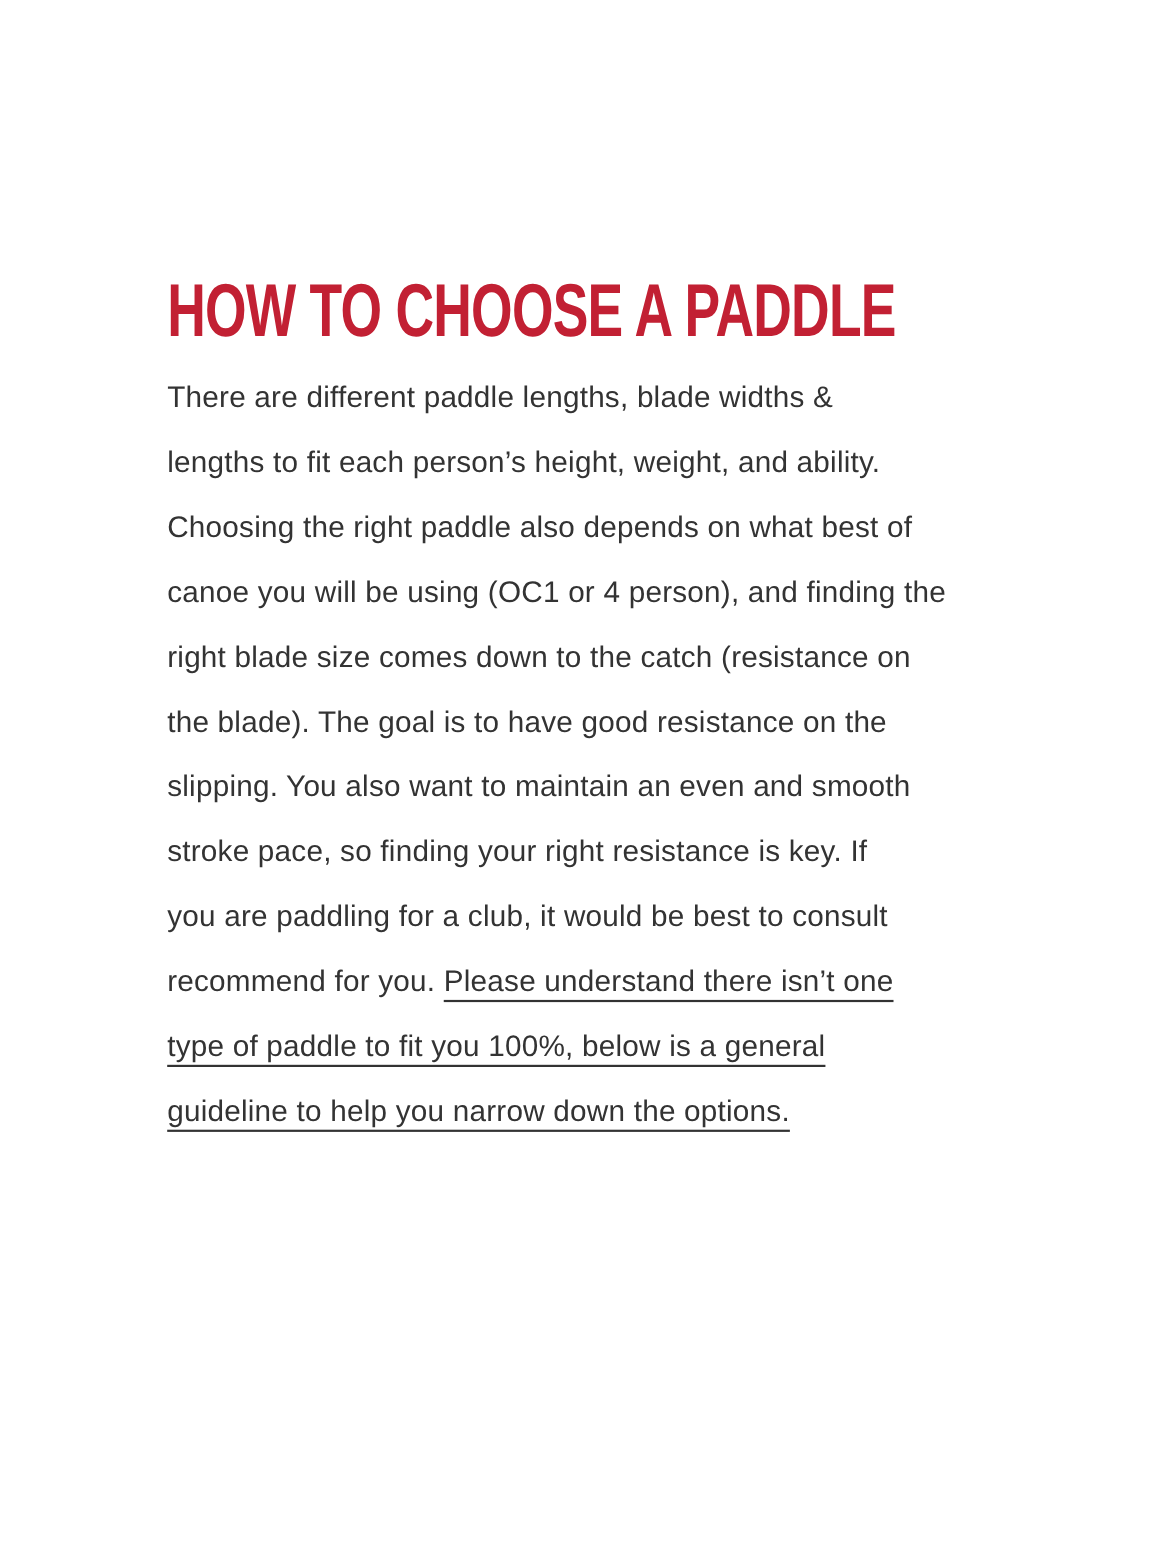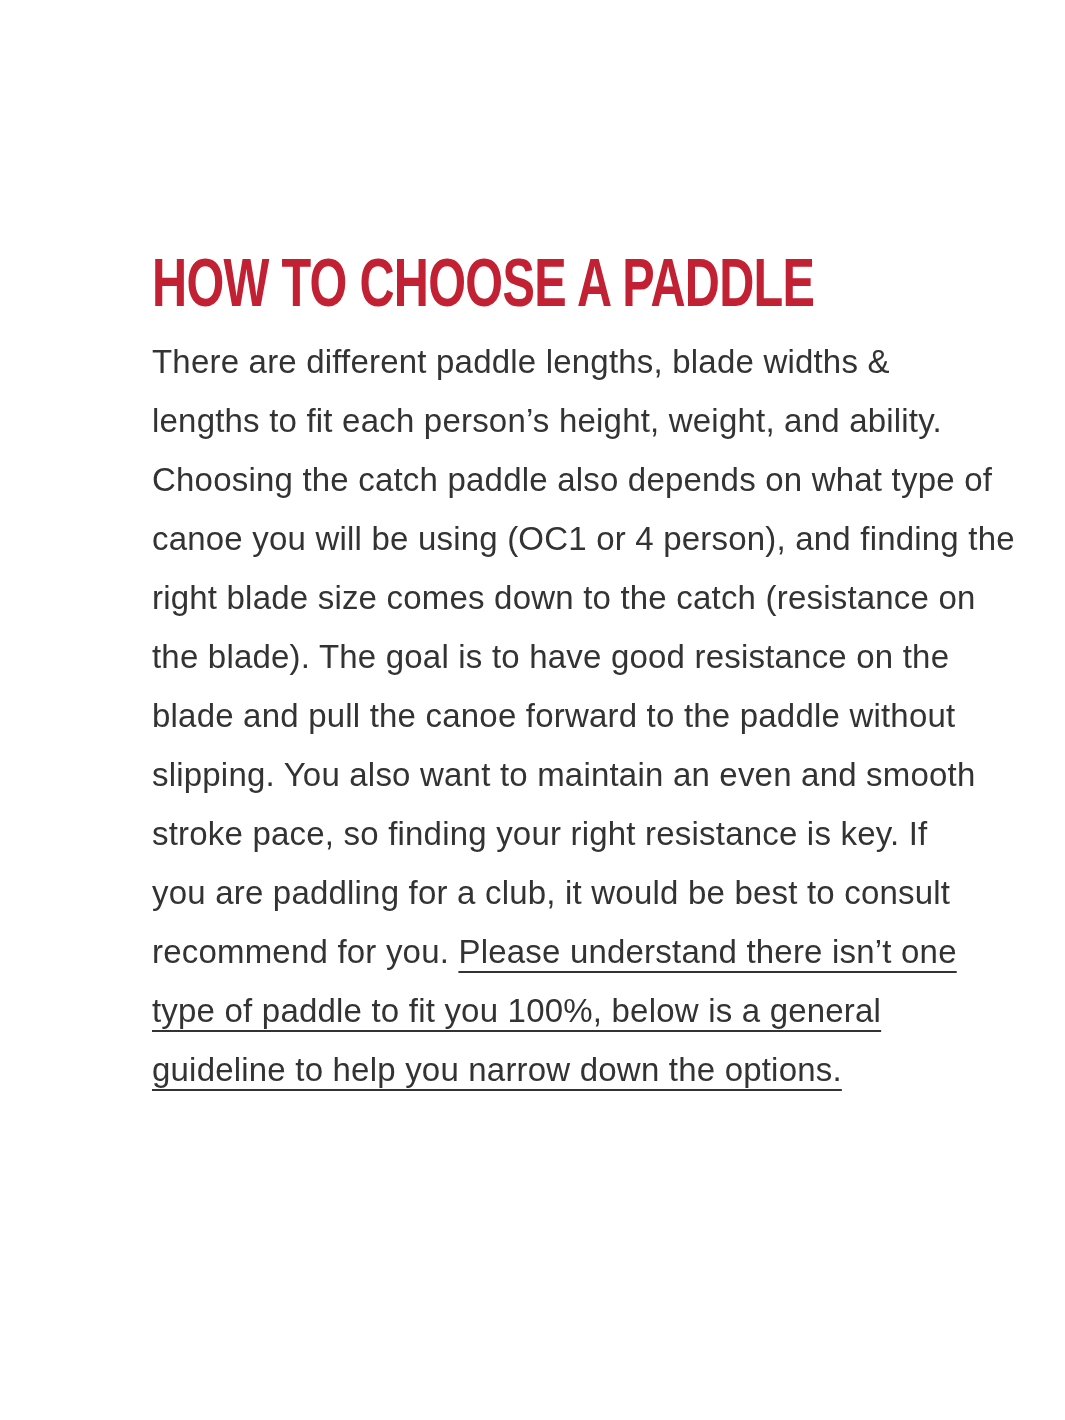--- a/index.html
+++ b/index.html
@@ -31,21 +31,21 @@
     white-space: nowrap;
     display: inline-block;
     transform: scaleX(0.715);
     transform-origin: left top;
   }
   .paragraph {
     position: absolute;
     left: 152px;
     top: 332px;
     width: 790px;
-    font-size: 33px;
+    font-size: 27px;
     line-height: 59px;
     color: var(--text);
     letter-spacing: 0.2px;
   }
   .para-line {
     white-space: pre;
   }
   .line-underline {
     text-decoration: underline;
     text-decoration-thickness: 2px;
@@ -57,29 +57,28 @@
 <body>
 
 <div class="page">
   <h1 class="page-title">HOW TO CHOOSE A PADDLE</h1>
 
   <div class="paragraph">
   <div class="para-line"><span class="line-normal">There are different paddle lengths, blade widths &amp;</span></div>
 
   <div class="para-line"><span class="line-normal">lengths to fit each person’s height, weight, and ability.</span></div>
 
-  <div class="para-line"><span class="line-normal">Choosing the catch paddle also depends on what type of</span></div>
+  <div class="para-line"><span class="line-normal">Choosing the right paddle also depends on what best of</span></div>
 
   <div class="para-line"><span class="line-normal">canoe you will be using (OC1 or 4 person), and finding the</span></div>
 
   <div class="para-line"><span class="line-normal">right blade size comes down to the catch (resistance on</span></div>
 
   <div class="para-line"><span class="line-normal">the blade). The goal is to have good resistance on the</span></div>
 
-  <div class="para-line"><span class="line-normal">blade and pull the canoe forward to the paddle without</span></div>
 
   <div class="para-line"><span class="line-normal">slipping. You also want to maintain an even and smooth</span></div>
 
   <div class="para-line"><span class="line-normal">stroke pace, so finding your right resistance is key. If</span></div>
 
   <div class="para-line"><span class="line-normal">you are paddling for a club, it would be best to consult</span></div>
 
 
   <div class="para-line"><span class="line-normal">recommend for you. </span><span class="line-underline">Please understand there isn’t one</span></div>
 

